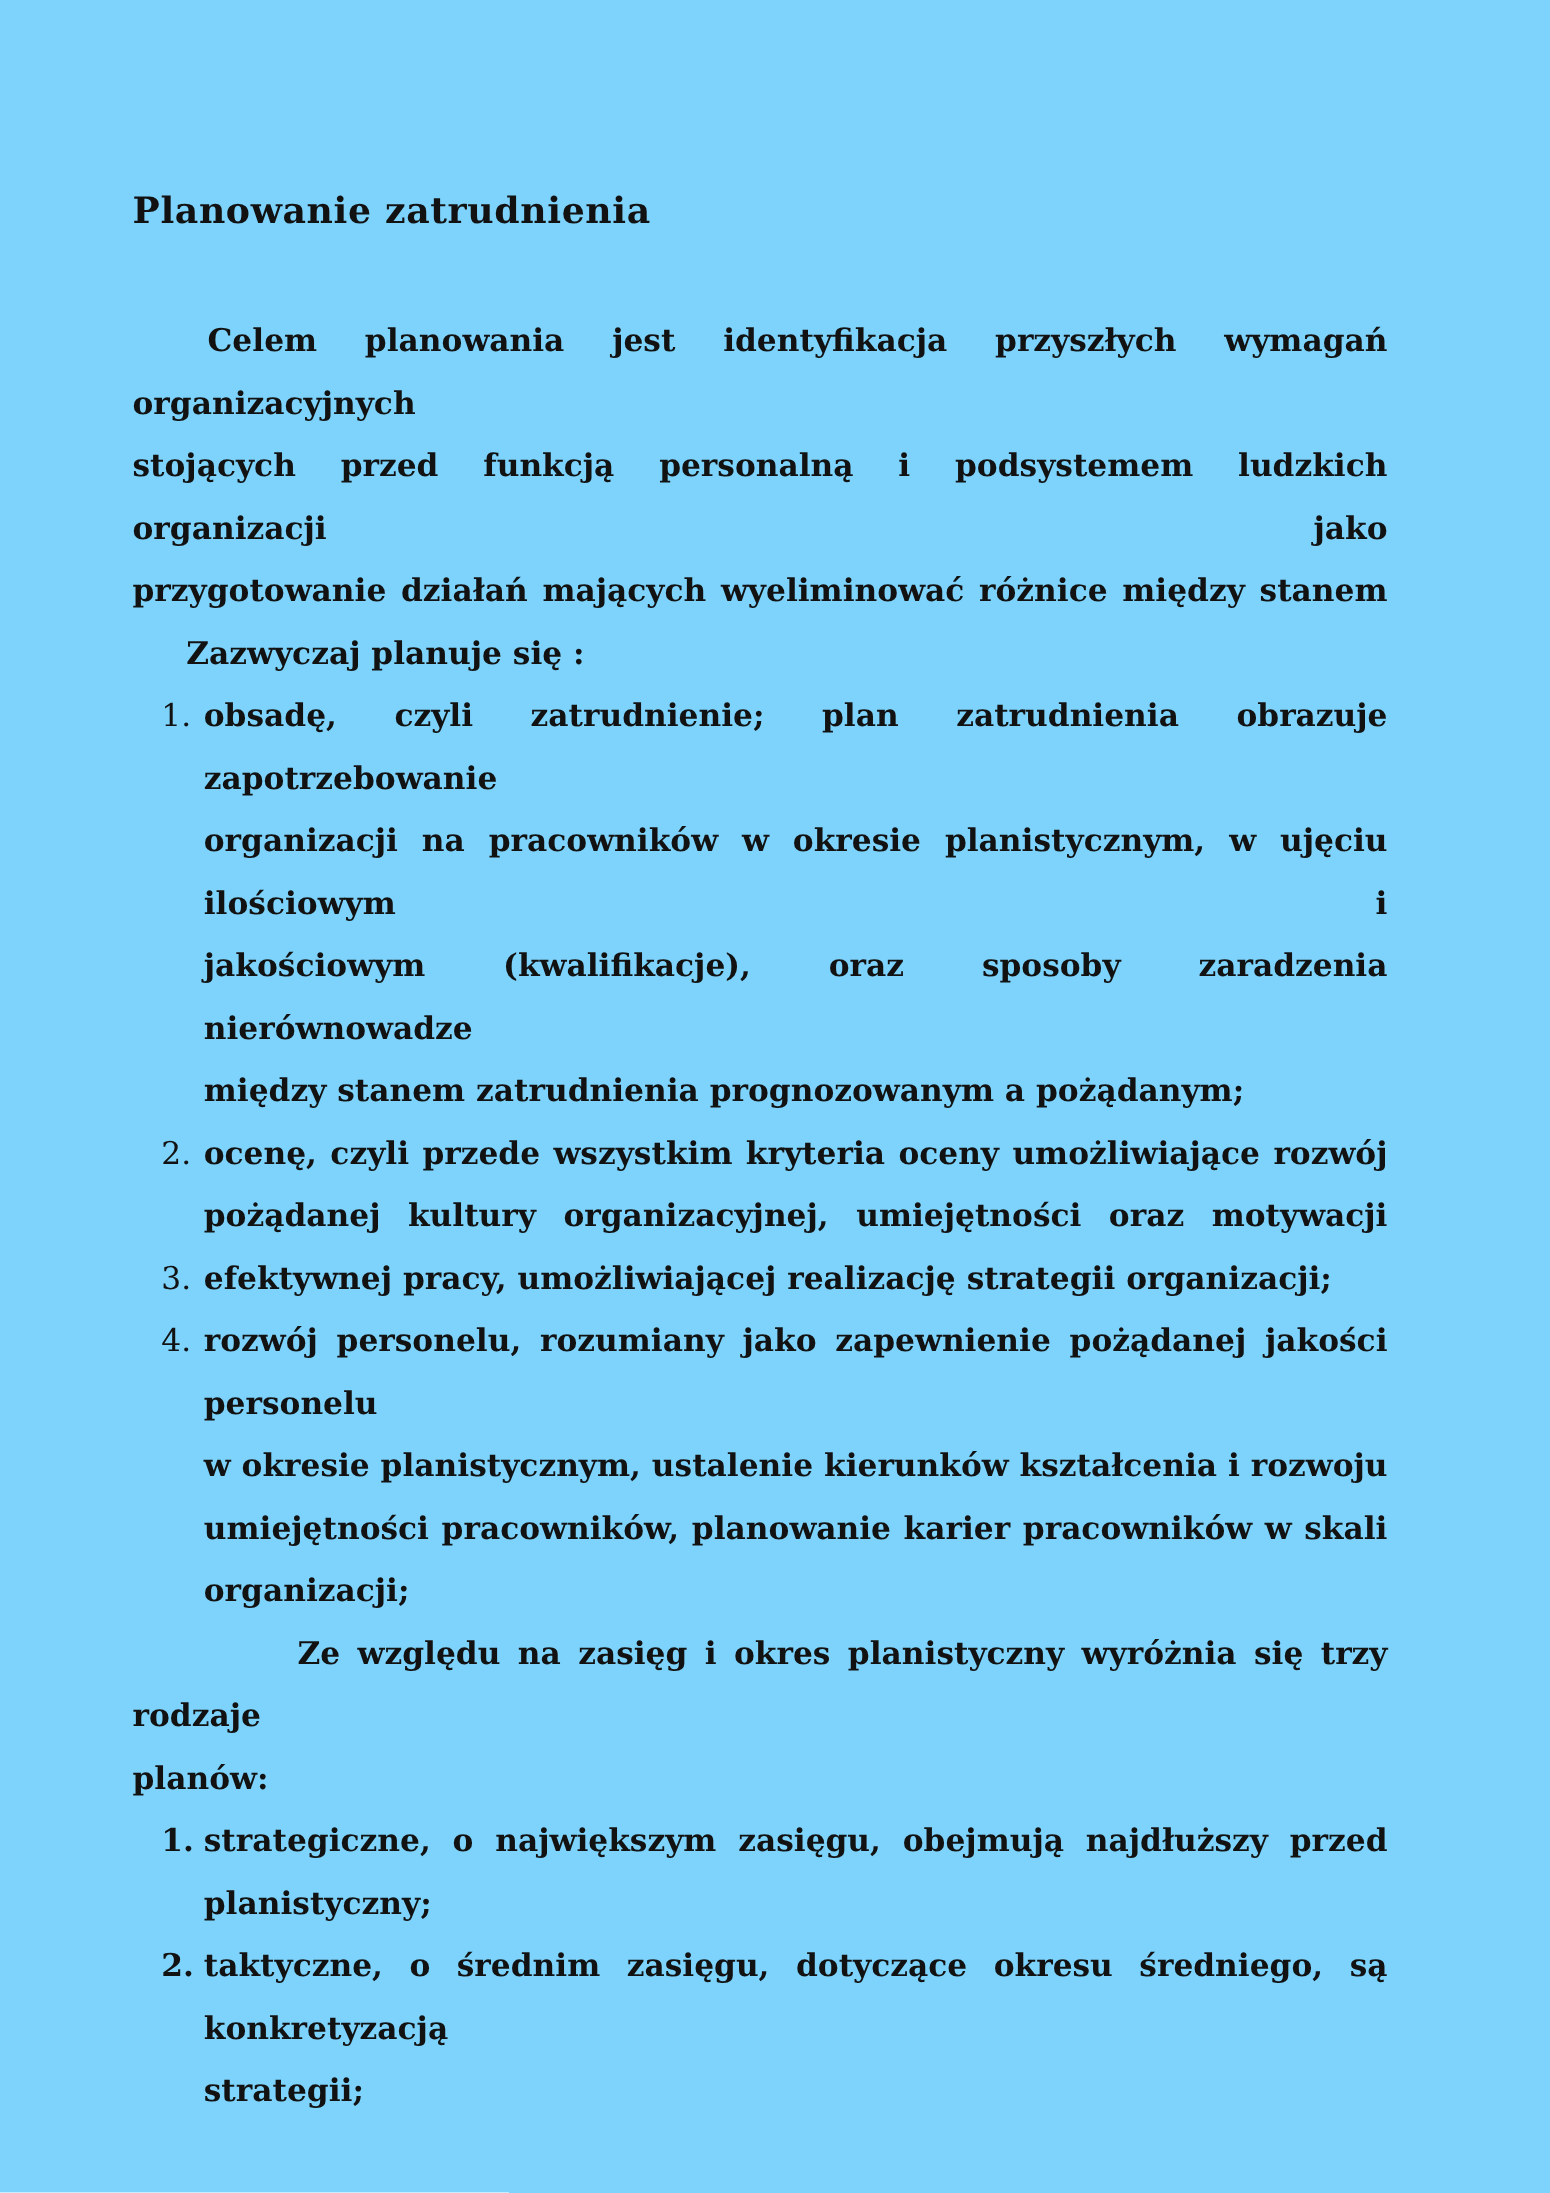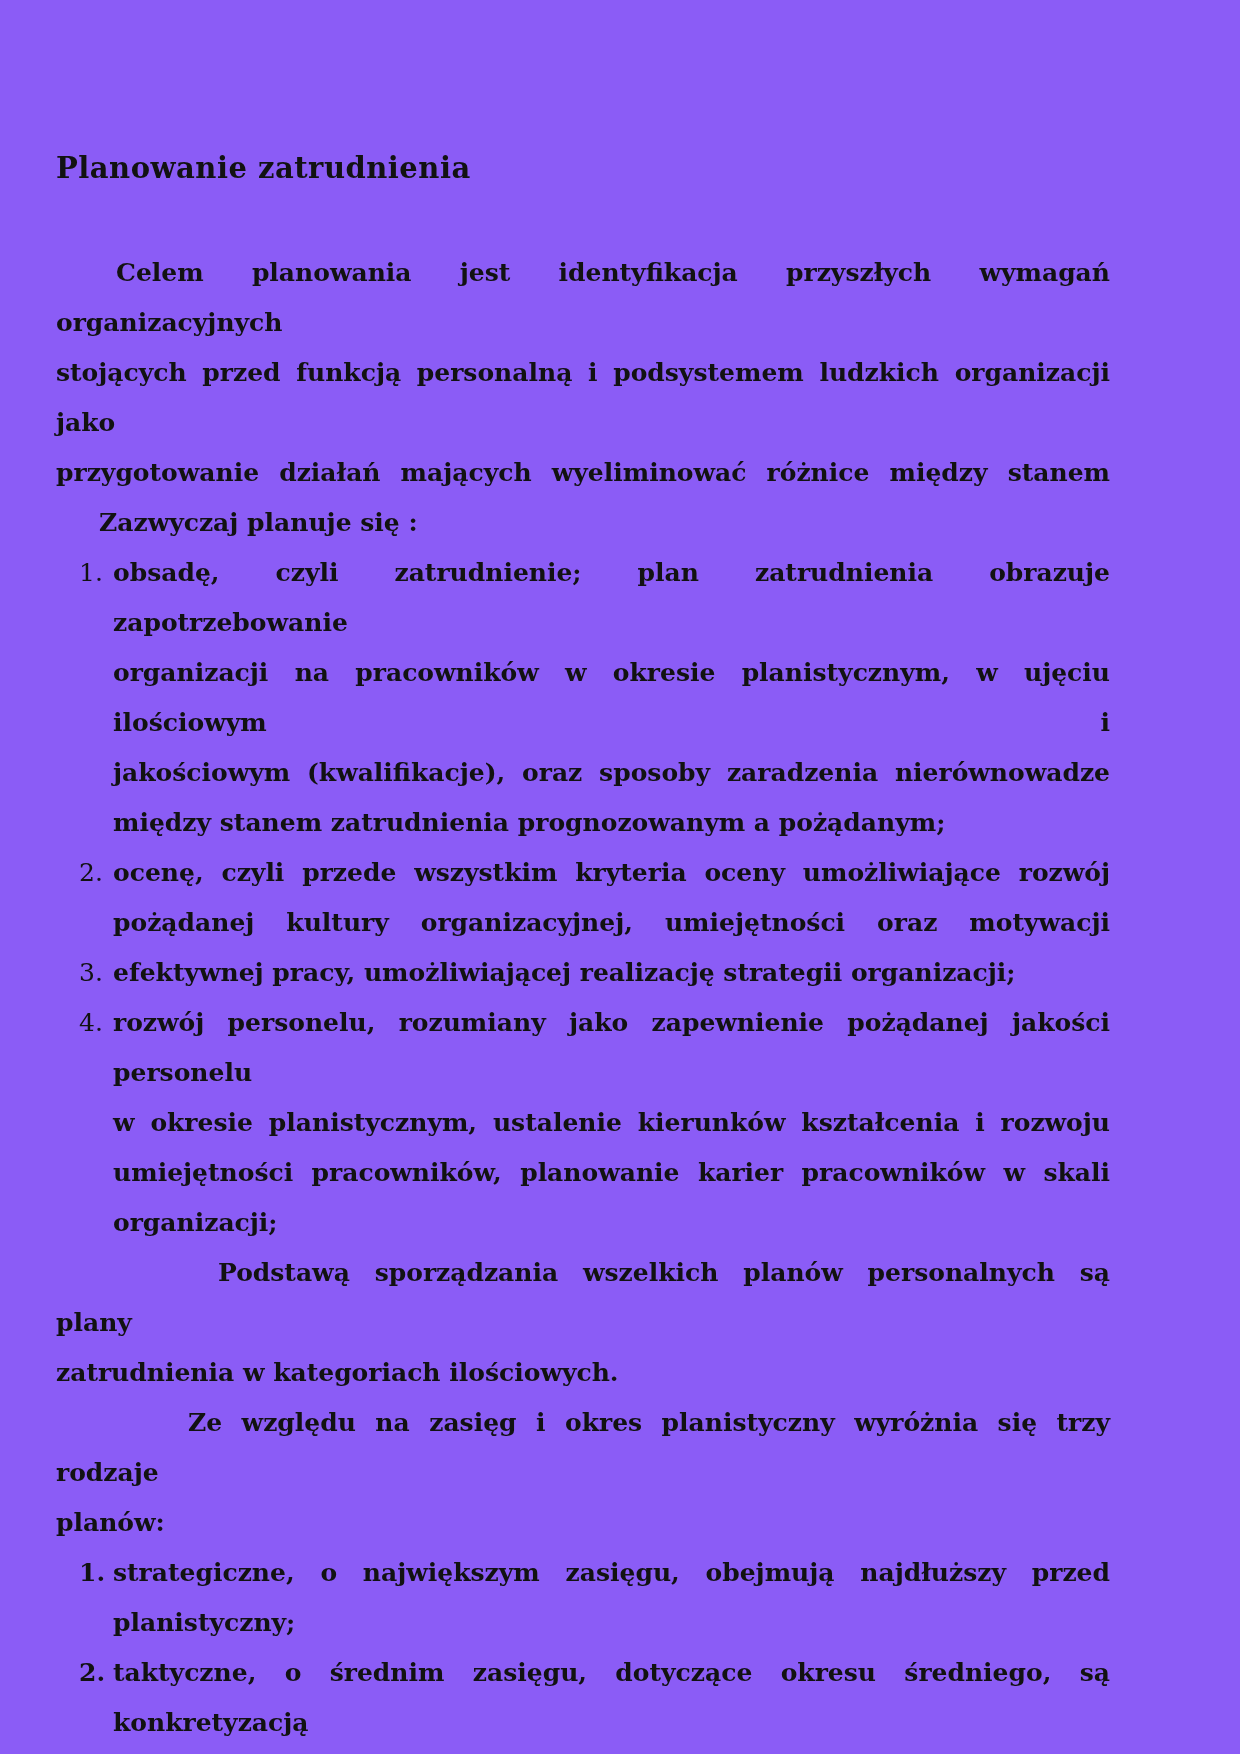--- a/index.html
+++ b/index.html
@@ -5,23 +5,23 @@
   html, body {
     margin: 0;
     padding: 0;
     background: #ffffff;
   }
   .page {
     position: relative;
     width: 1240px;
     height: 1754px;
     margin: 0 auto;
-    background: #8b5cf6;
+    background: #7dd3fc;
     box-sizing: border-box;
-    padding: 150px 130px 0 56px;
+    padding: 150px 130px 0 106px;
     overflow: hidden;
     font-family: "DejaVu Serif", "Liberation Serif", serif;
     color: #121212;
     font-size: 25px;
   }
   .doc-title {
     font-weight: bold;
     font-size: 29px;
     line-height: 36px;
     margin: 0 0 62px 0;
@@ -87,24 +87,20 @@
           <div class="line last">efektywnej pracy, umożliwiającej realizację strategii organizacji;</div>
         </div>
         <div class="list-item">
           <span class="num">4.</span>
           <div class="line first">rozwój personelu, rozumiany jako zapewnienie pożądanej jakości personelu</div>
           <div class="line">w okresie planistycznym, ustalenie kierunków kształcenia i rozwoju</div>
           <div class="line">umiejętności pracowników, planowanie karier pracowników w skali</div>
           <div class="line last">organizacji;</div>
         </div>
       </div>
-      <div class="para ind-lg">
-        <div class="line first">Podstawą sporządzania wszelkich planów personalnych są plany</div>
-        <div class="line last">zatrudnienia w kategoriach ilościowych.</div>
-      </div>
       <div class="para ind-md">
         <div class="line first">Ze względu na zasięg i okres planistyczny wyróżnia się trzy rodzaje</div>
         <div class="line last">planów:</div>
       </div>
       <div class="nlist">
         <div class="list-item">
           <span class="num bold">1.</span>
           <div class="line first">strategiczne, o największym zasięgu, obejmują najdłuższy przed</div>
           <div class="line last">planistyczny;</div>
         </div>

